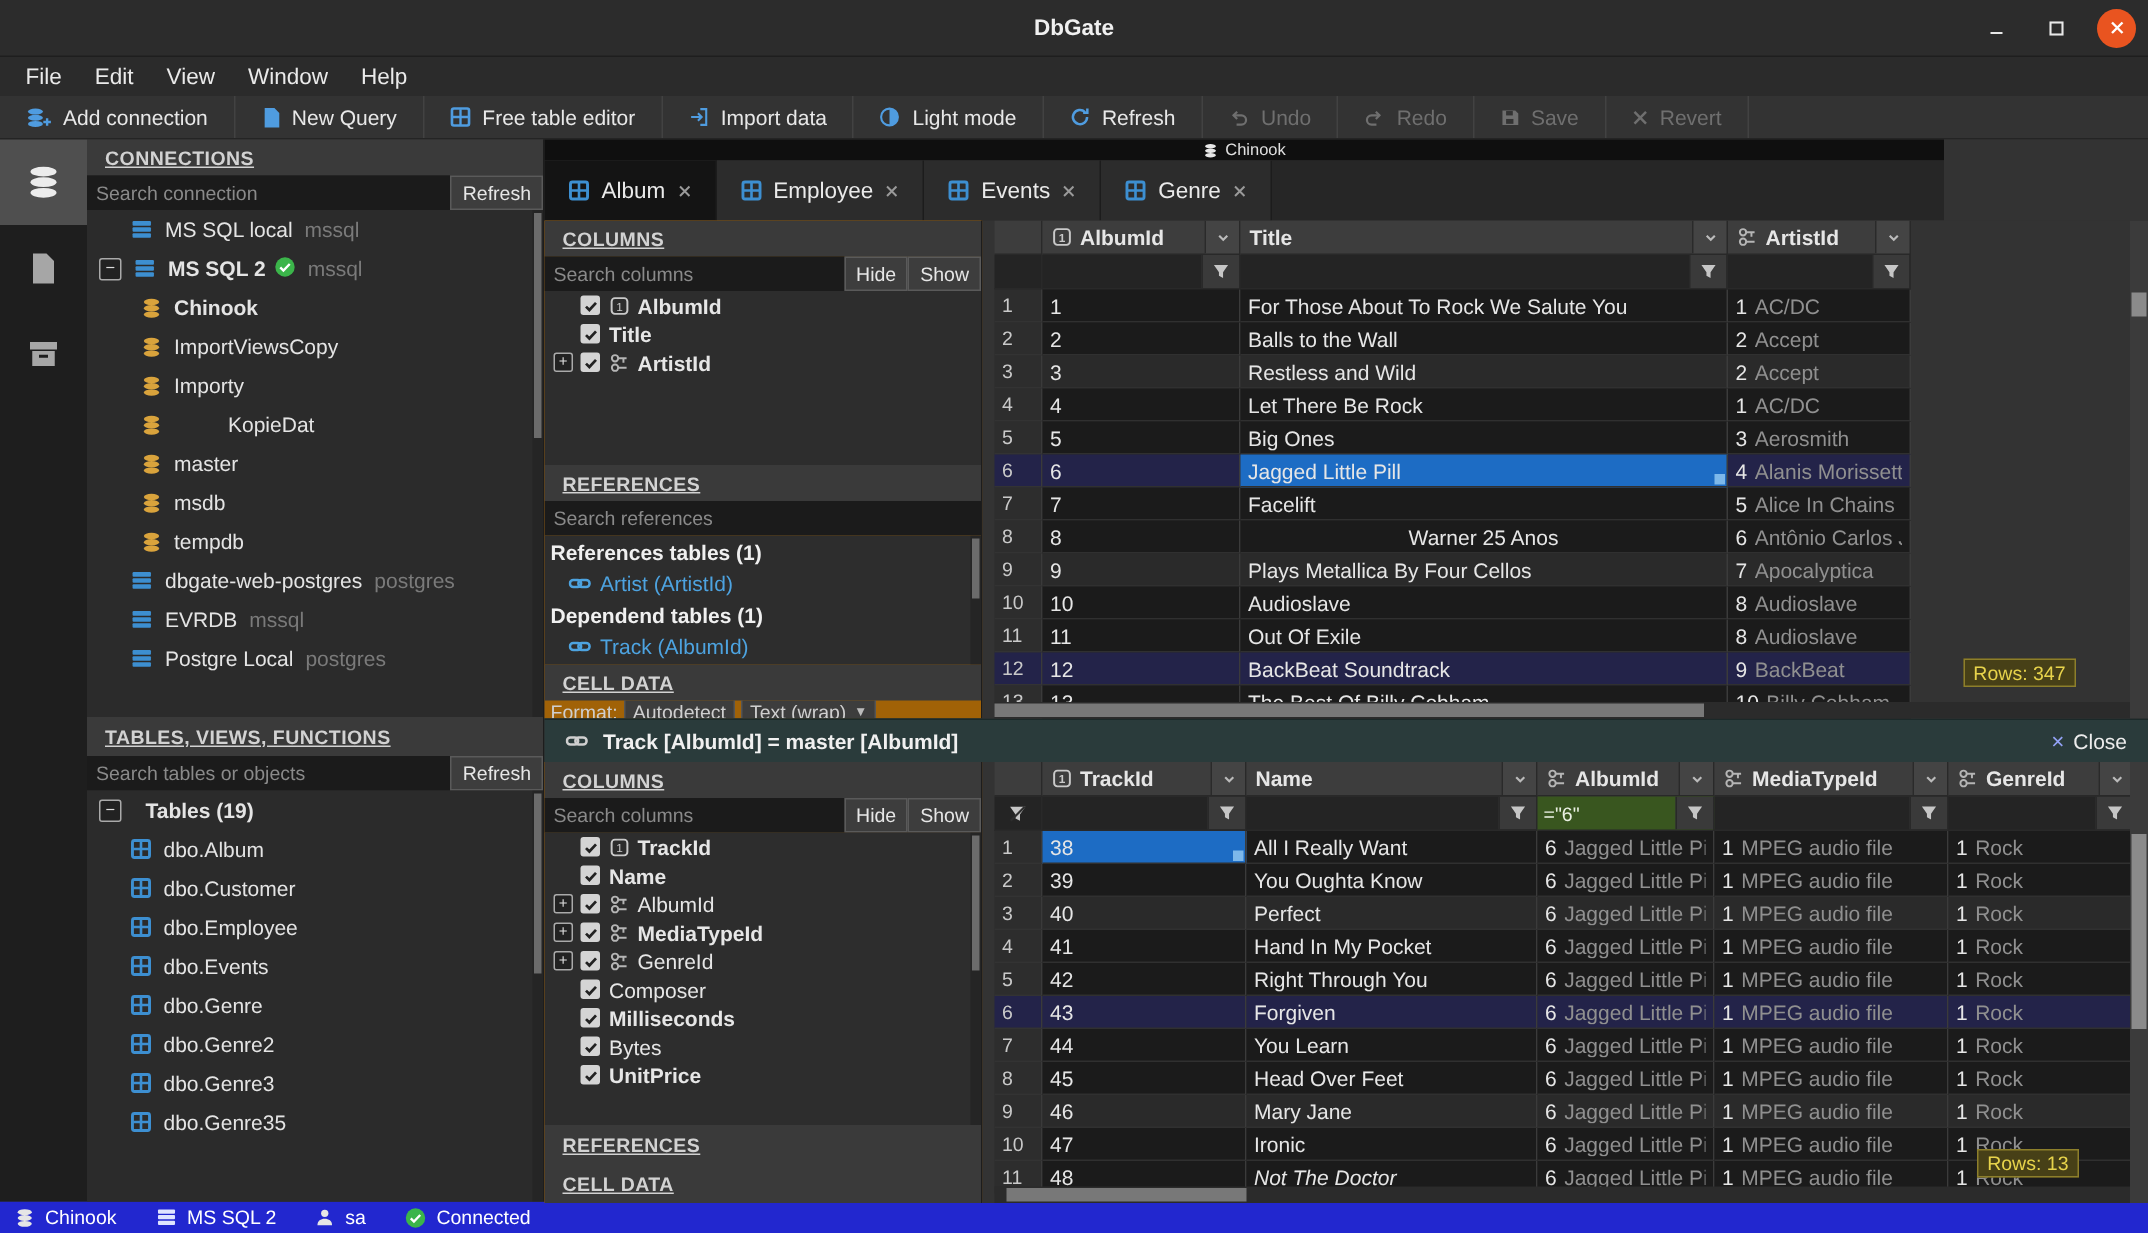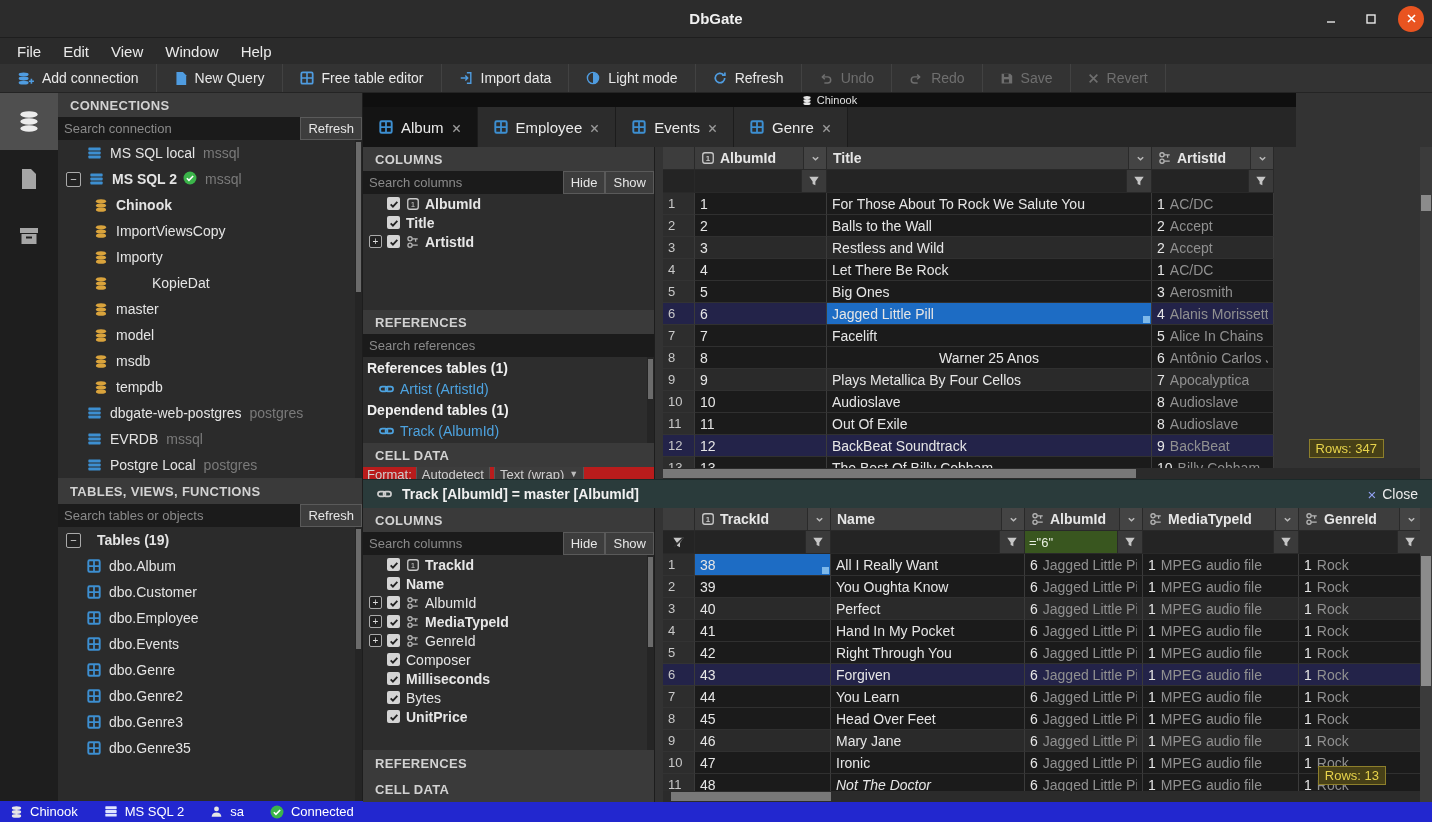--- a/index.html
+++ b/index.html
@@ -26,21 +26,21 @@
   .tb-btn.disabled .icon{color:#6f6f6f;}
 
   
   .workspace{display:flex;height:708px;}
   .rail{width:58px;background:#1e1e1e;flex:none;}
   .rail-item{height:57px;display:flex;align-items:center;justify-content:center;color:#a6a6a6;}
   .rail-item.active{background:#4f4f4f;color:#ececec;}
 
   .sidebar{width:305px;flex:none;background:#2b2b2b;display:flex;flex-direction:column;border-right:1px solid #1d1d1d;box-sizing:border-box;}
   .panel-header{height:24px;flex:none;background:#3a3a3a;display:flex;align-items:center;padding:0 12px;
-    font-weight:bold;font-size:13px;color:#d2d2d2;letter-spacing:.3px;}
+    font-weight:bold;font-size:13px;color:#d2d2d2;letter-spacing:.3px;text-decoration:underline;}
   .search-row{display:flex;height:23px;flex:none;background:#2b2b2b;}
   .search-input{flex:1;min-width:0;background:#1b1b1b;border:none;outline:none;color:#cfcfcf;
     font-size:13px;padding:0 6px;font-family:"Liberation Sans",sans-serif;}
   .search-input::placeholder{color:#8a8a8a;}
   .search-btn{background:#3d3d3d;border:1px solid #5a5a5a;color:#e6e6e6;font-size:13px;padding:0 7px;
     font-family:"Liberation Sans",sans-serif;}
   .tree{flex:1;overflow:hidden;background:#2b2b2b;position:relative;}
   .tree-row{height:26px;display:flex;align-items:center;font-size:14px;color:#e4e4e4;}
   .tree-row .lbl{margin-left:8px;white-space:nowrap;}
   .tree-row .suffix{margin-left:8px;color:#7a7a7a;}
@@ -59,21 +59,21 @@
   .group-label{height:14px;background:#0f0f0f;display:flex;align-items:center;justify-content:center;
     gap:5px;font-size:11px;color:#e0e0e0;}
   .tabsrow{height:40px;background:#262626;display:flex;}
   .tab{display:flex;align-items:center;gap:8px;padding:0 16px;font-size:15px;background:#2c2c2c;
     border-right:1px solid #1c1c1c;color:#eaeaea;}
   .tab.active{background:#141414;}
   .tab .tx{color:#9a9a9a;}
 
   .top-region{height:332px;flex:none;display:flex;}
   .bottom-region{height:294px;flex:none;display:flex;}
-  .left-stack{width:292px;flex:none;background:#b91c1c;display:flex;flex-direction:column;
+  .left-stack{width:292px;flex:none;background:#a16207;display:flex;flex-direction:column;
     border-right:1px solid #1d1d1d;box-sizing:border-box;overflow:hidden;}
   .checklist{background:#2d2d2d;position:relative;overflow:hidden;}
   .cl-row{height:19px;display:flex;align-items:center;padding-left:6px;font-size:14px;}
   .cb{width:13px;height:13px;flex:none;background:#d4d4d4;border-radius:2px;display:flex;
     align-items:center;justify-content:center;color:#222;}
   .reflist{background:#2d2d2d;position:relative;overflow:hidden;font-size:14px;}
   .ref-sec{height:21px;display:flex;align-items:center;padding-left:4px;font-weight:bold;color:#f0f0f0;}
   .ref-link{height:21px;display:flex;align-items:center;padding-left:16px;color:#4da3e0;gap:6px;}
   .format-row{display:flex;align-items:center;gap:4px;padding:2px 2px 0 4px;font-size:13px;color:#cfcfcf;height:20px;overflow:hidden;}
   .fmt-box{background:#3d3d3d;border:1px solid #555;padding:0 5px;height:17px;display:flex;align-items:center;gap:5px;white-space:nowrap;}
@@ -365,30 +365,20 @@
           <span class="lbl">master</span>
         </div>
         <div class="tree-row" style="padding-left: 36px;">
           <span class="icon">
             <svg width="14" height="15" viewBox="0 0 16 16" fill="#d9a33c">
               <ellipse cx="8" cy="3.2" rx="5.8" ry="2.4"></ellipse>
               <ellipse cx="8" cy="8" rx="5.8" ry="2.4"></ellipse>
               <ellipse cx="8" cy="12.8" rx="5.8" ry="2.4"></ellipse>
             </svg>
           </span>
-          <span class="lbl">model</span>
-        </div>
-        <div class="tree-row" style="padding-left: 36px;">
-          <span class="icon">
-            <svg width="14" height="15" viewBox="0 0 16 16" fill="#d9a33c">
-              <ellipse cx="8" cy="3.2" rx="5.8" ry="2.4"></ellipse>
-              <ellipse cx="8" cy="8" rx="5.8" ry="2.4"></ellipse>
-              <ellipse cx="8" cy="12.8" rx="5.8" ry="2.4"></ellipse>
-            </svg>
-          </span>
           <span class="lbl">msdb</span>
         </div>
         <div class="tree-row" style="padding-left: 36px;">
           <span class="icon">
             <svg width="14" height="15" viewBox="0 0 16 16" fill="#d9a33c">
               <ellipse cx="8" cy="3.2" rx="5.8" ry="2.4"></ellipse>
               <ellipse cx="8" cy="8" rx="5.8" ry="2.4"></ellipse>
               <ellipse cx="8" cy="12.8" rx="5.8" ry="2.4"></ellipse>
             </svg>
           </span>

